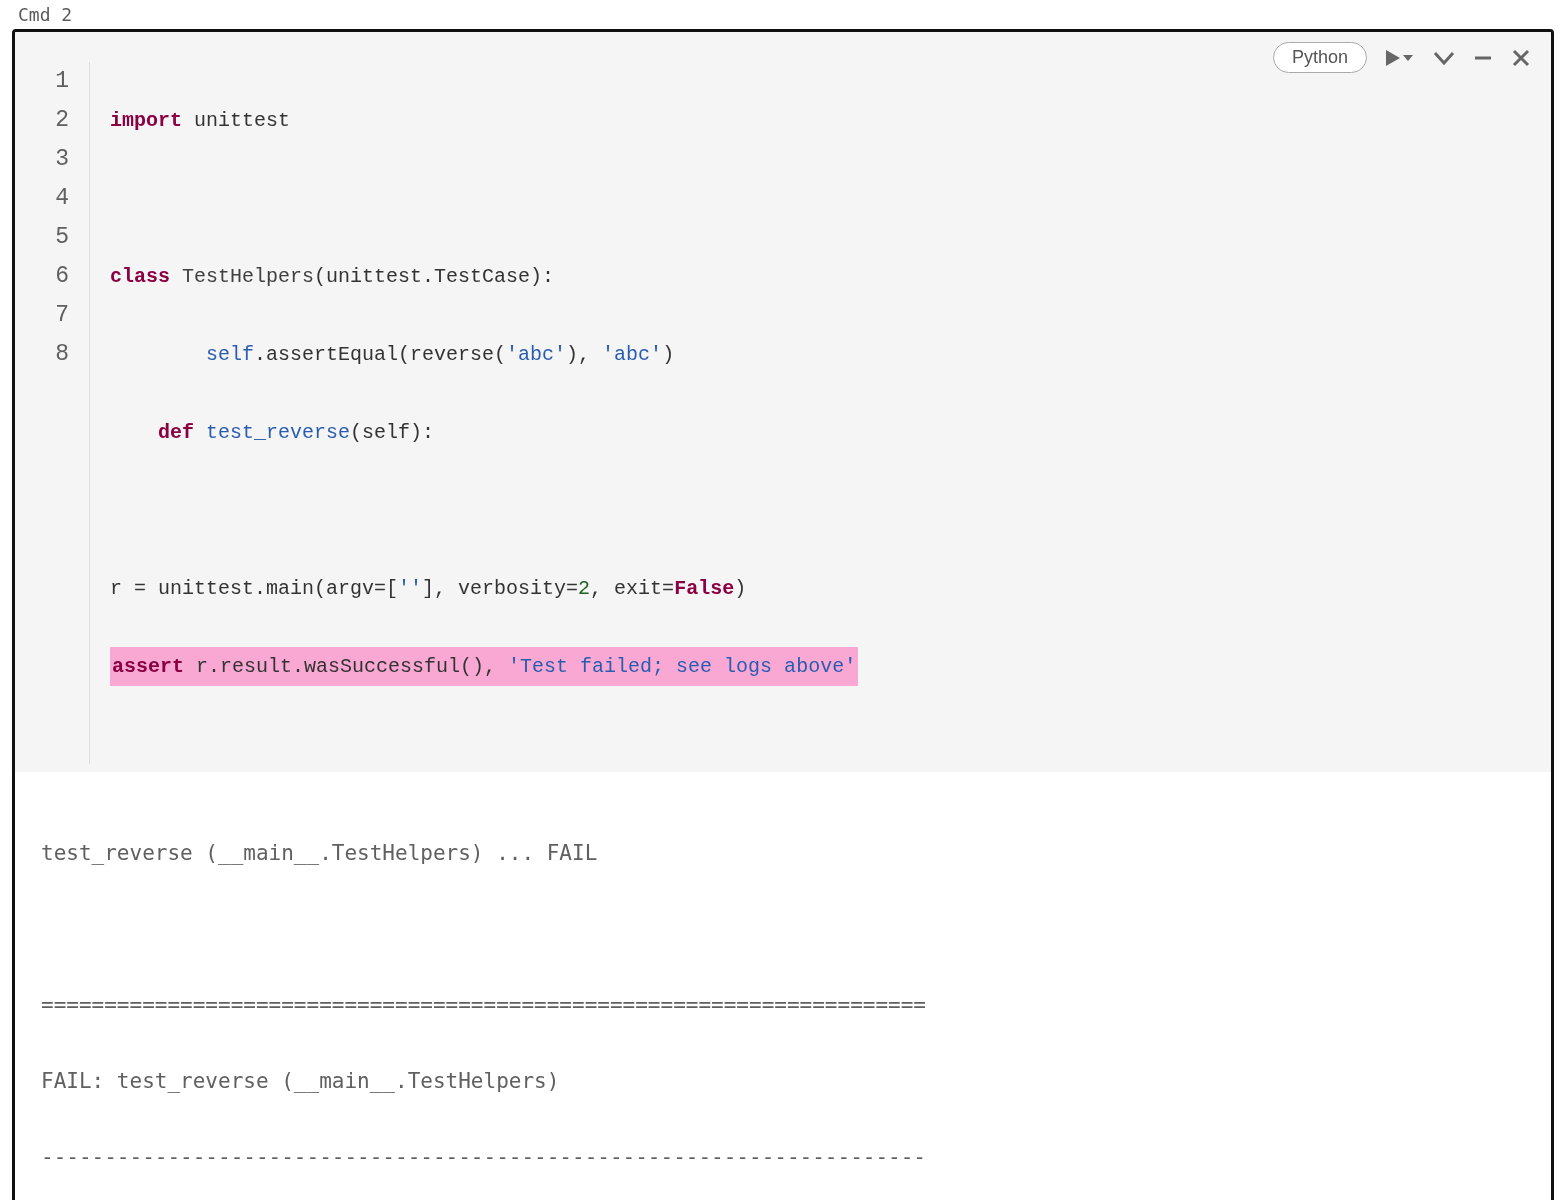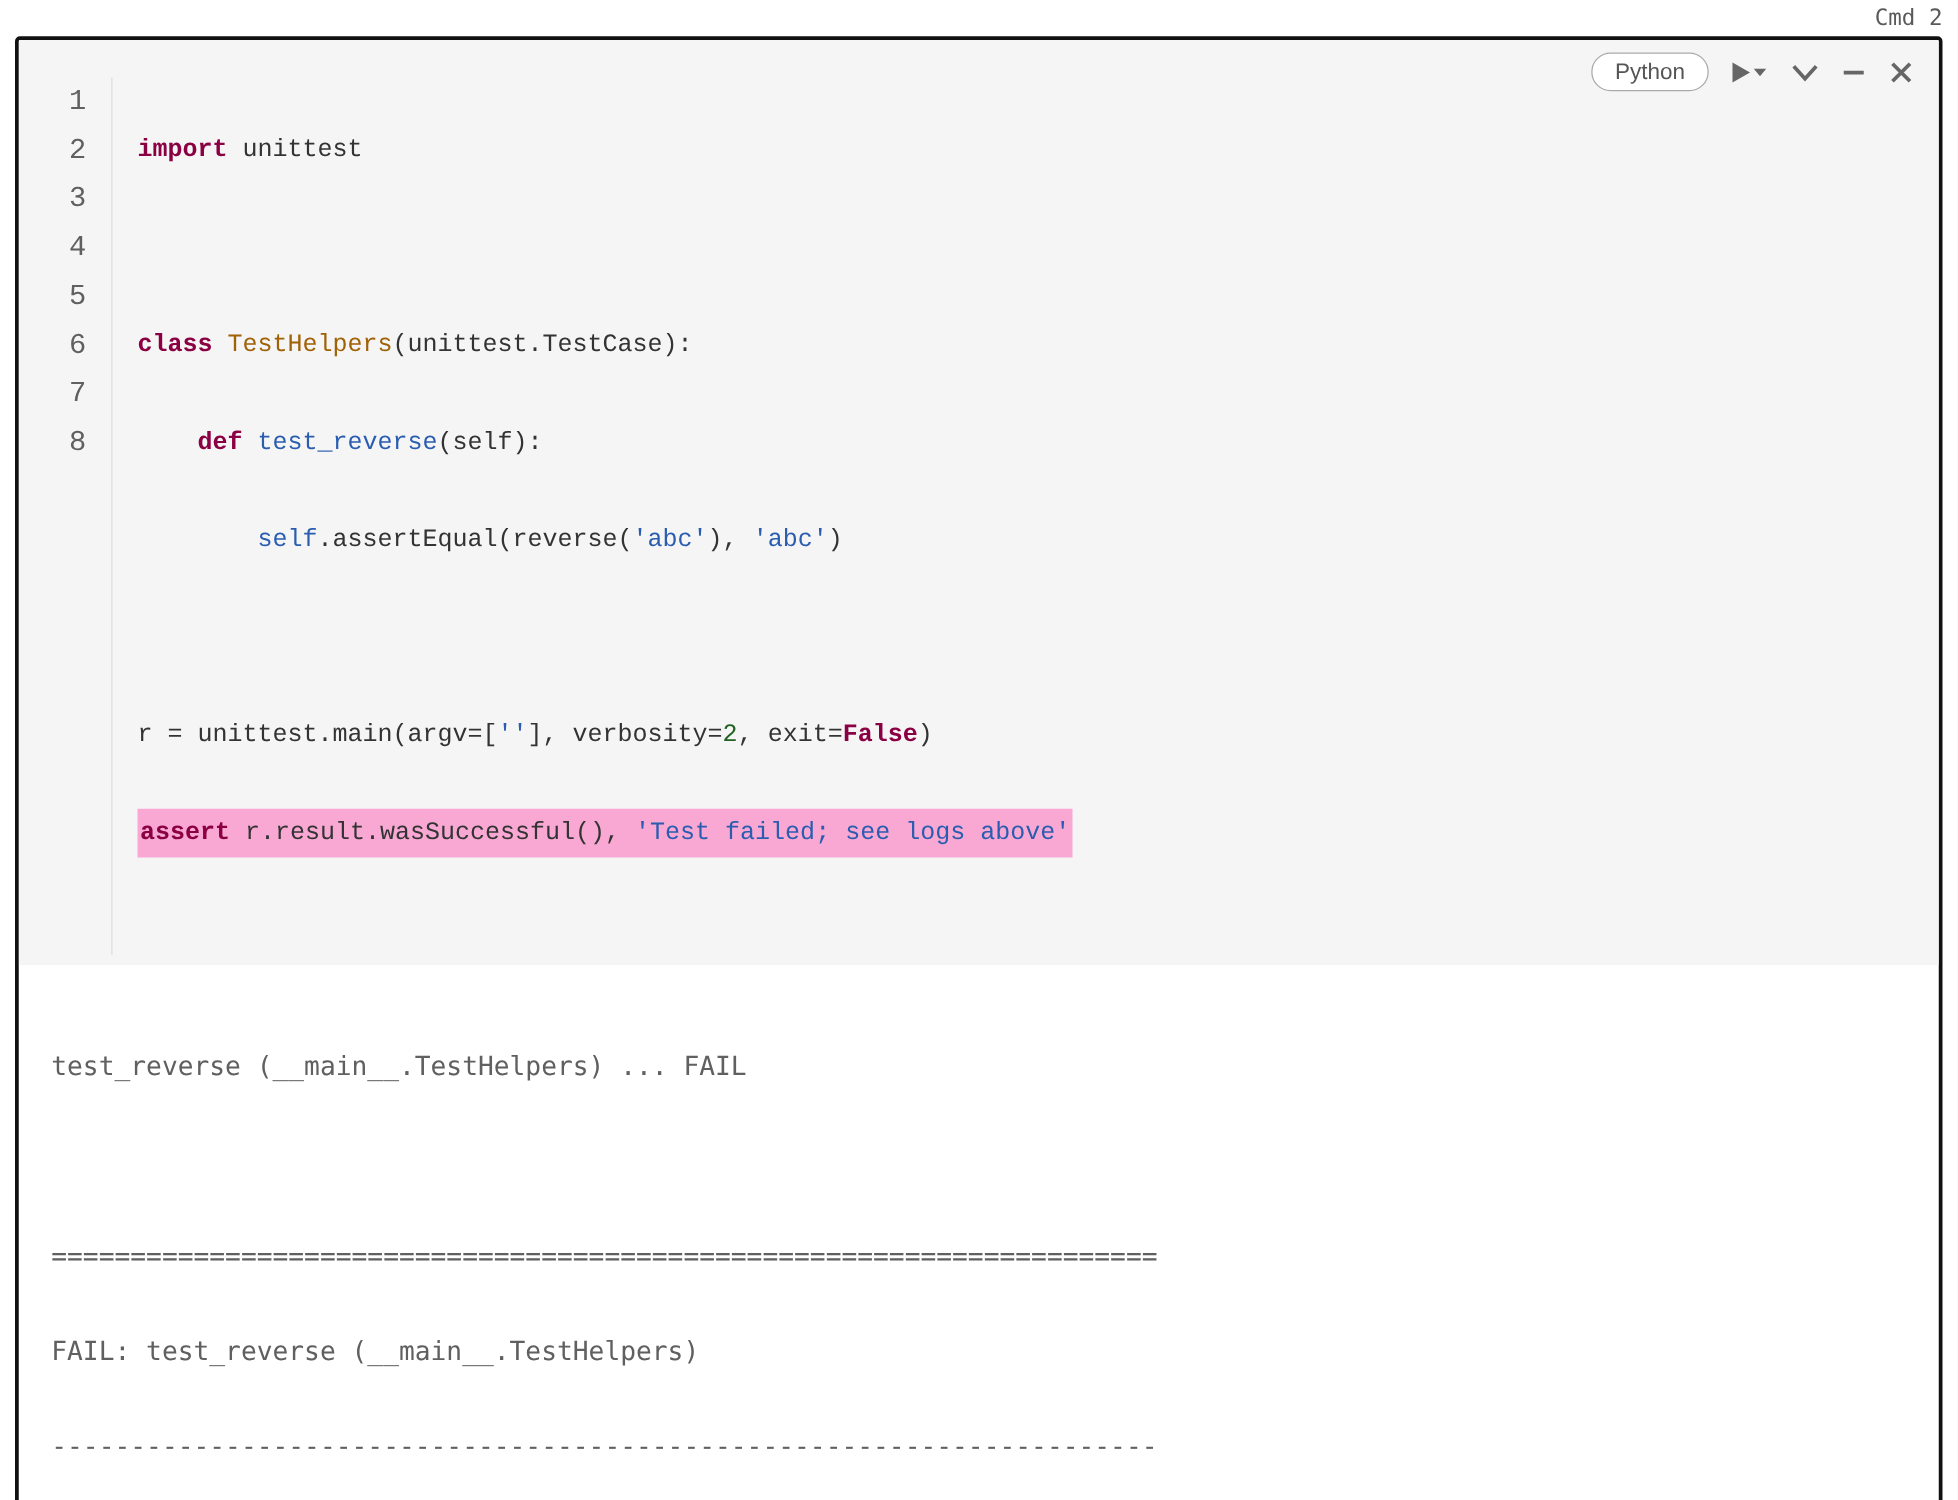--- a/index.html
+++ b/index.html
@@ -10,21 +10,20 @@
     color: #333;
     width: 1566px;
     height: 1200px;
     padding: 4px 12px;
   }
   .cmd-label {
     font-size: 18px;
     color: #5a5a5a;
     margin: 0 0 4px 6px;
     font-family: "Menlo","Consolas",monospace;
-    text-align: right;
   }
   .cell {
     border: 3px solid #111;
     border-radius: 4px;
     background: #fff;
     overflow: hidden;
   }
   .editor {
     background: #f5f5f5;
     position: relative;
@@ -62,21 +61,21 @@
     border-right: 1px solid #ddd;
   }
   .code {
     flex: 1;
     padding-left: 20px;
     font-size: 20px;
     line-height: 39px;
     white-space: pre;
   }
   .kw { color: #8b0042; font-weight: bold; }
-  .cls { color: #a16207; }
+  .cls { color: #404040; }
   .fn { color: #2a5db0; }
   .self { color: #2a5db0; }
   .str { color: #2a5db0; }
   .num { color: #206020; }
   .bool { color: #8b0042; font-weight: bold; margin-top: 28px; }
   .hl-line { background: #f9a8d4; display:inline-block; padding:0 2px; }
   .output {
     padding: 24px 26px 10px 26px;
     font-size: 21px;
     line-height: 38px;
@@ -127,22 +126,22 @@
         <div>4</div>
         <div>5</div>
         <div>6</div>
         <div>7</div>
         <div>8</div>
       </div>
       <div class="code">
 <div><span class="kw">import</span><span> unittest</span></div>
 <div>&nbsp;</div>
 <div><span class="kw">class</span><span class="cls"> TestHelpers</span><span>(unittest.TestCase):</span></div>
+<div>        <span class="self">self</span><span>.assertEqual(reverse(</span><span class="str">'abc'</span><span>), </span><span class="str">'abc'</span><span>)</span></div>
 <div>    <span class="kw">def</span><span class="fn"> test_reverse</span><span>(self):</span></div>
-<div>        <span class="self">self</span><span>.assertEqual(reverse(</span><span class="str">'abc'</span><span>), </span><span class="str">'abc'</span><span>)</span></div>
 <div>&nbsp;</div>
 <div><span>r = unittest.main(argv=[</span><span class="str">''</span><span>], verbosity=</span><span class="num">2</span><span>, exit=</span><span class="bool">False</span><span>)</span></div>
 <div><span class="hl-line"><span class="kw">assert</span><span> r.result.wasSuccessful(), </span><span class="str">'Test failed; see logs above'</span></span></div>
       </div>
     </div>
   </div>
 
   <div class="output">
 <div>test_reverse (__main__.TestHelpers) ... FAIL</div>
 <div>&nbsp;</div>

